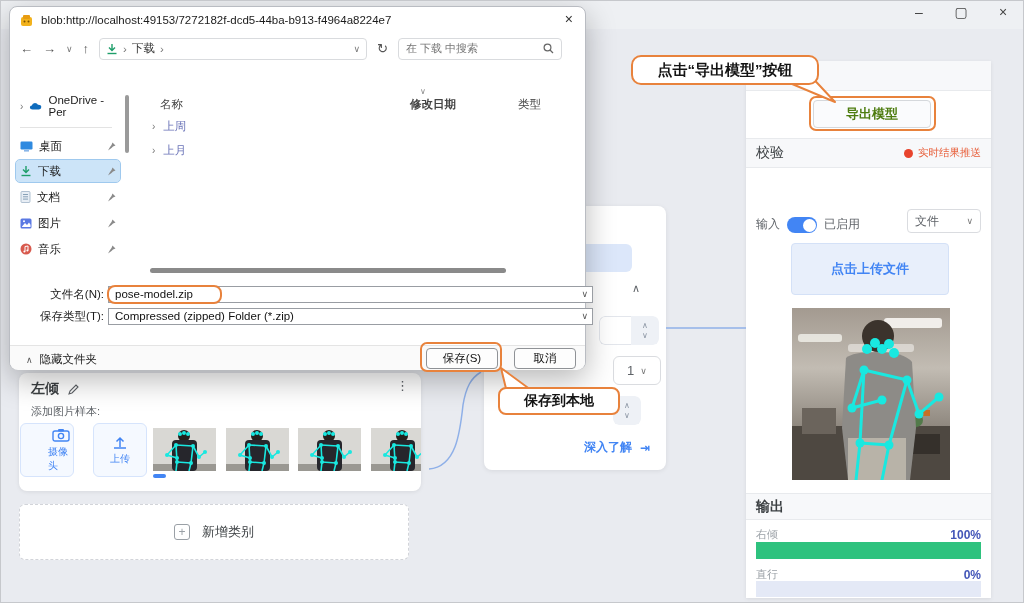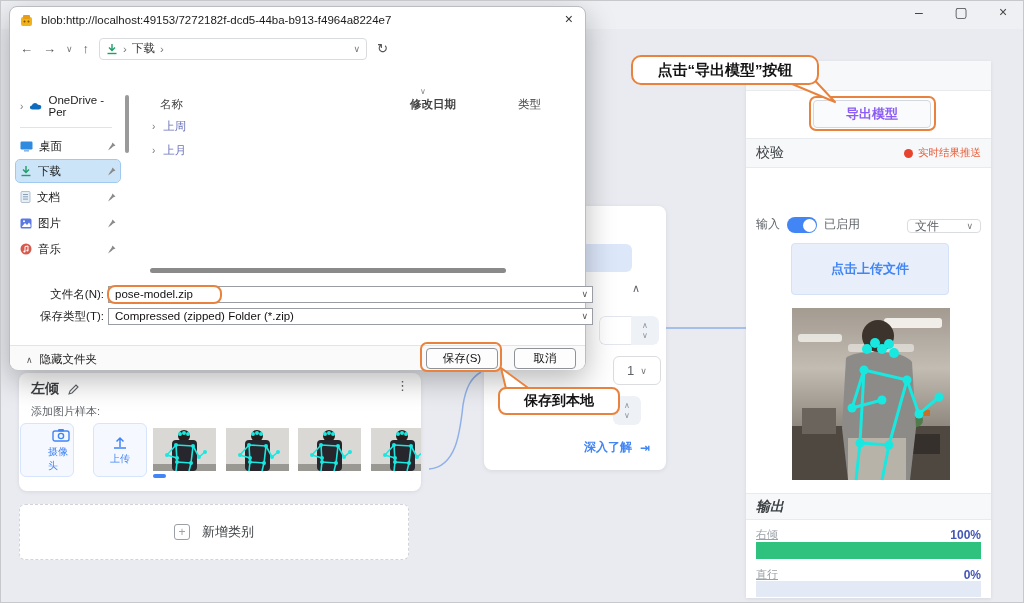--- a/index.html
+++ b/index.html
@@ -9,36 +9,36 @@
   .abs { position:absolute; }
 
   
   .chrome-strip { left:0; top:0; width:1024px; height:28px; background:#eef0f3; }
   .win-controls { right:12px; top:3px; display:flex; gap:26px; color:#454545; font-size:14px; }
   .win-controls span { width:16px; text-align:center; cursor:default; }
 
   
   .right-panel { left:745px; top:60px; width:245px; height:537px; background:#fff; box-shadow:0 1px 4px rgba(0,0,0,.08); }
   .rp-tophdr { left:0; top:0; width:245px; height:30px; background:#f7f8fa; border-bottom:1px solid #e8eaed; }
-  .export-btn { left:67px; top:39px; width:118px; height:28px; background:#fafbfd; border:1px solid #d5d8dc; border-radius:4px; color:#8b5cf6; font-weight:bold; font-size:13px; display:flex; align-items:center; justify-content:center; cursor:pointer; }
+  .export-btn { left:67px; top:39px; width:118px; height:28px; background:#fafbfd; border:1px solid #d5d8dc; border-radius:4px; color:#4d7c0f; font-weight:bold; font-size:13px; display:flex; align-items:center; justify-content:center; cursor:pointer; }
   .rp-sechdr { left:0; width:245px; height:30px; background:#f7f8fa; border-top:1px solid #e8eaed; border-bottom:1px solid #e8eaed; display:flex; align-items:center; padding:0 10px;gap:12px; }
   .rp-sechdr .t { font-size:14px; color:#3c4043; }
   .live { margin-left:auto; display:flex; align-items:center; gap:5px; }
   .live .dot { width:9px; height:9px; border-radius:50%; }
   .live .txt { font-size:10.5px; color:#e8603c; }
   .input-row { left:0; top:142px; width:245px; height:30px; display:flex; align-items:flex-end; padding:0 10px; gap:7px; }
   .input-row .lbl { font-size:12px; color:#5f6368; }
   .toggle { width:30px; height:16px; border-radius:8px; background:#4285f4; position:relative; cursor:pointer; }
   .toggle .knob { position:absolute; right:1.5px; top:1.5px; width:13px; height:13px; border-radius:50%; background:#fff; }
-  .file-select { margin-left:auto; width:74px; height:14px; border:1px solid #dadce0; border-radius:4px; background:#fff; display:flex; align-items:center; justify-content:space-between; padding:0 7px; font-size:12px; color:#5f6368; cursor:pointer; }
+  .file-select { margin-left:auto; width:74px; height:24px; border:1px solid #dadce0; border-radius:4px; background:#fff; display:flex; align-items:center; justify-content:space-between; padding:0 7px; font-size:12px; color:#5f6368; cursor:pointer; }
   .upload-cta { left:45px; top:182px; width:158px; height:52px; background:#e8effb; border:1px solid #d4e1f7; border-radius:4px; display:flex; align-items:center; justify-content:center; color:#4285f4; font-weight:bold; font-size:13px; cursor:pointer; }
   .pose-photo { left:46px; top:247px; width:158px; height:172px; overflow:hidden; }
-  .out-hdr { left:0; top:432px; width:245px; height:27px; background:#f7f8fa; border-top:1px solid #e8eaed; border-bottom:1px solid #e8eaed; display:flex; align-items:center; padding:0 10px; font-size:14px; color:#3c4043; font-weight:bold;font-style:italic; }
+  .out-hdr { left:0; top:432px; width:245px; height:27px; background:#f7f8fa; border-top:1px solid #e8eaed; border-bottom:1px solid #e8eaed; display:flex; align-items:center; padding:0 10px; font-size:14px; color:#3c4043; font-weight:bold; }
   .bar-row-lbl { width:225px; left:10px; display:flex; justify-content:space-between; align-items:center; }
-  .bar-row-lbl .n { font-size:11px; color:#9aa0a6;text-decoration:underline; }
+  .bar-row-lbl .n { font-size:11px; color:#9aa0a6; }
   .bar-row-lbl .p { font-size:12px; font-weight:bold; color:#4356b8; }
   .bar-track { left:10px; width:225px; height:17px; background:#e4e9f6; overflow:hidden; }
   .bar-fill { height:100%; }
 
   
   .train-panel { left:483px; top:205px; width:182px; height:264px; background:#fff; border-radius:8px; box-shadow:0 1px 5px rgba(0,0,0,.08); }
   .train-btn-part { left:60px; top:38px; width:88px; height:28px; background:#dce7fa; border-radius:6px; }
   .tp-chev { left:148px; top:76px; font-size:11px; color:#5f6368; }
   .spin { display:flex; border-radius:6px; overflow:hidden; }
   .spin .val { width:32px; background:#fff; border:1px solid #e3e6ec; border-right:none; border-radius:6px 0 0 6px; display:flex; align-items:center; justify-content:center; font-size:12px; color:#3c4043; }
@@ -347,20 +347,27 @@
         <svg width="12" height="12" viewBox="0 0 12 12">
             <path d="M6 1 L6 7 M3 4.5 L6 7.5 L9 4.5" stroke="#1e9e6a" stroke-width="1.4" fill="none"></path>
             <path d="M1.5 10.5 L10.5 10.5" stroke="#1e9e6a" stroke-width="1.4"></path>
           </svg>
         <span style="color:#777;">›</span>
         <span>下载</span>
         <span style="color:#777;">›</span>
         <span class="spacer" style="font-size:9px;color:#777;">∨</span>
       </span>
       <span class="nav-ic">↻</span>
+      <span class="search-box">
+        <span>在 下载 中搜索</span>
+        <svg class="mag" width="11" height="11" viewBox="0 0 11 11">
+            <circle cx="4.5" cy="4.5" r="3.4" fill="none" stroke="#666" stroke-width="1.2"></circle>
+            <line x1="7" y1="7" x2="10" y2="10" stroke="#666" stroke-width="1.2"></line>
+          </svg>
+      </span>
     </div>
 
 
     <div class="abs sidebar">
       <div class="sb-row" style="top:4px;">
         <span style="color:#777;font-size:10px;">›</span>
         <svg width="15" height="10" viewBox="0 0 15 10">
             <path d="M4 9 Q1 9 1 6.7 Q1 4.6 3.2 4.4 Q3.8 1.5 6.8 1.5 Q9.3 1.5 10.2 3.6 Q13.8 3.4 14 6.2 Q14 9 11.3 9 Z" fill="#0f6cbd"></path>
           </svg>
         <span>OneDrive - Per</span>

